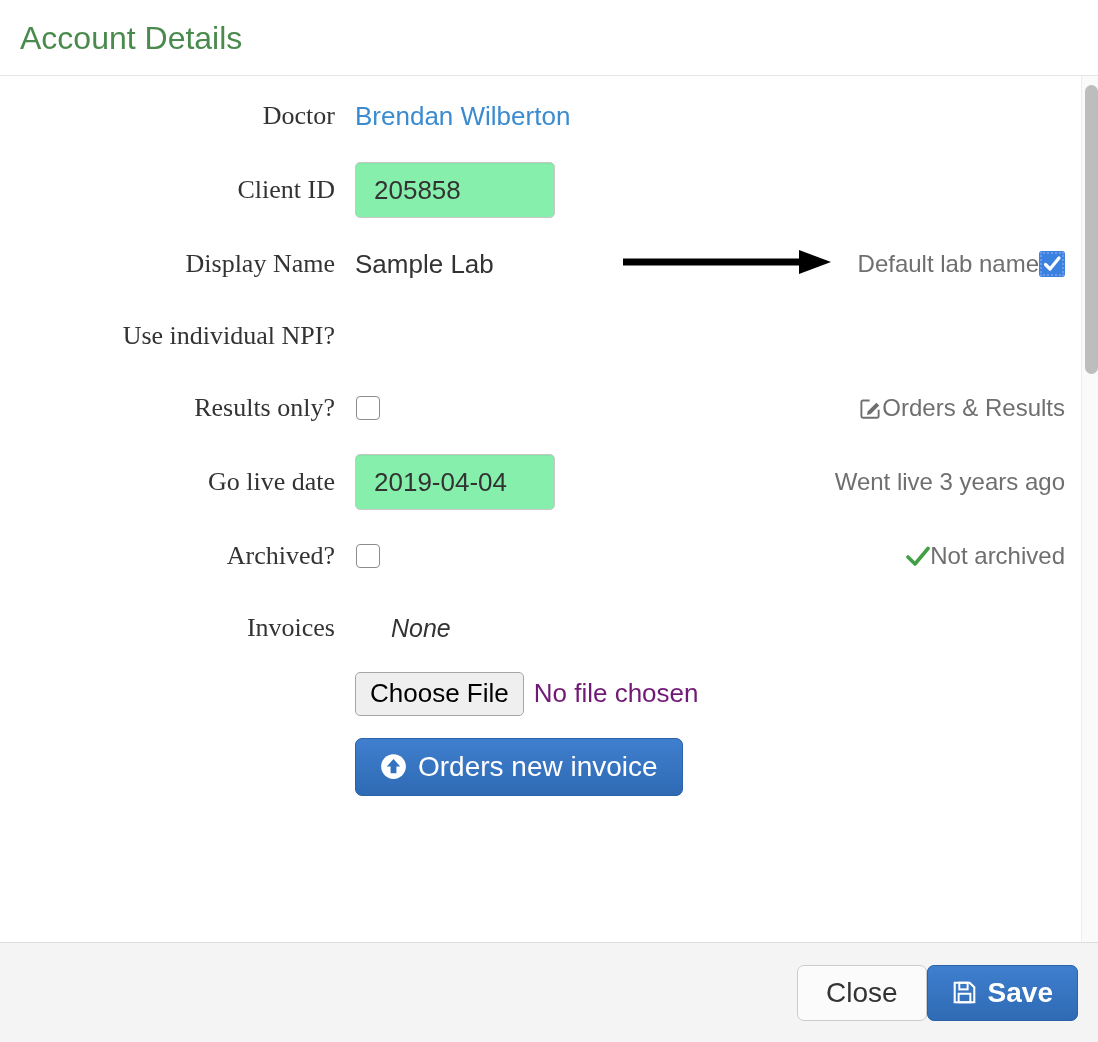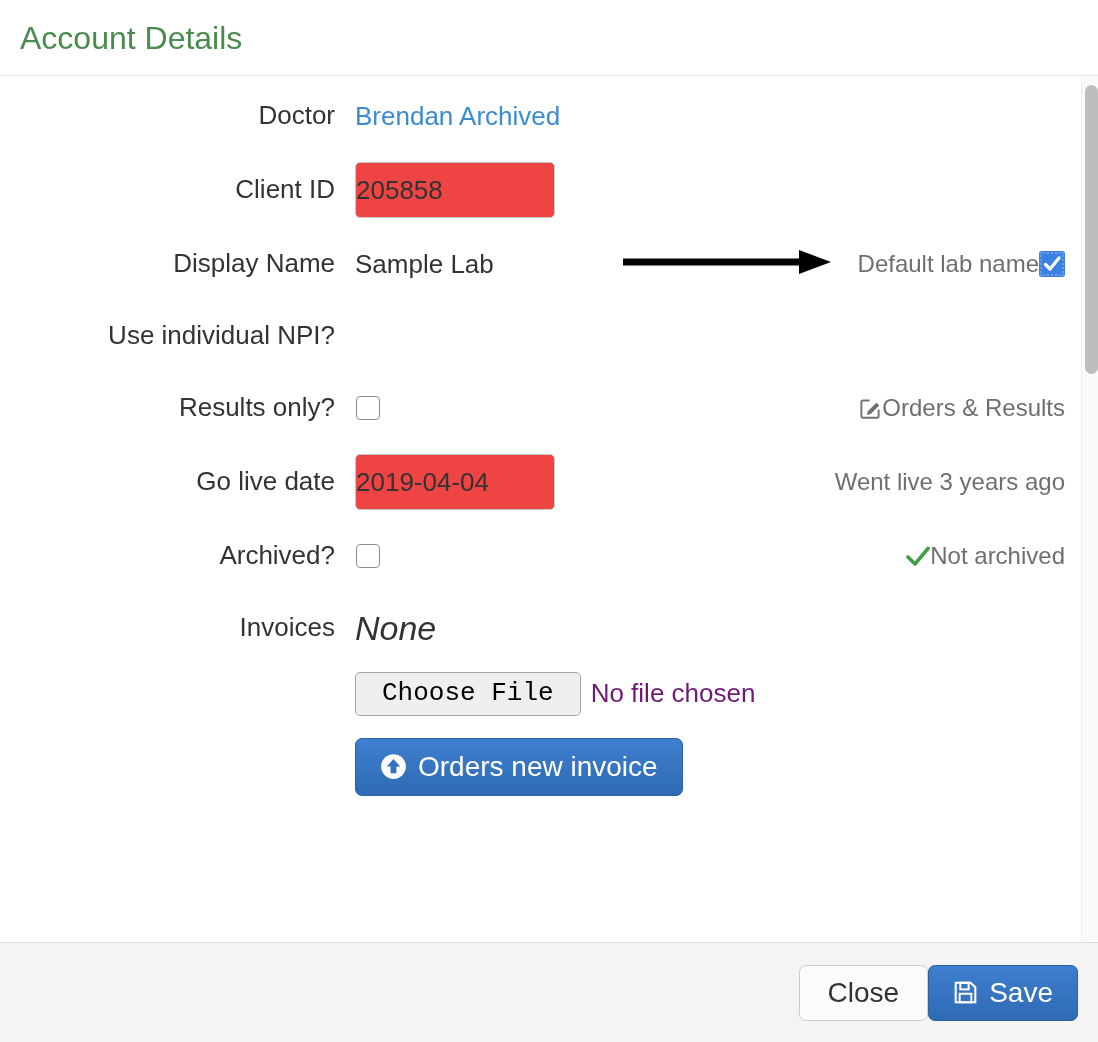--- a/index.html
+++ b/index.html
@@ -67,53 +67,55 @@
 
   .col-label {
     width: 355px;
     flex: 0 0 355px;
     text-align: right;
     padding-right: 20px;
     box-sizing: border-box;
     font-size: 26px;
     color: #333333;
     line-height: 1.2;
+    font-family: Liberation Serif, serif;
   }
   .col-field {
     flex: 1 1 auto;
     display: flex;
     align-items: center;
     position: relative;
     min-width: 0;
   }
 
   .plain-value {
     font-size: 26px;
     color: #333333;
   }
   .plain-value.link {
     color: #3b8bd0;
   }
   .plain-value.italic {
     font-style: italic;
-    font-size: 34px;
+    font-size: 25px;
+    margin-left: 36px;
   }
 
   
   .text-input {
     width: 200px;
     height: 56px;
     box-sizing: border-box;
     border: 1px solid #c8c8c8;
     border-radius: 5px;
-    background: #ef4444;
+    background: #86efac;
     font-family: "Liberation Sans", sans-serif;
     font-size: 26px;
     color: #333333;
-    padding: 0 0;
+    padding: 0 18px;
     outline: none;
     box-shadow: inset 0 1px 1px rgba(0,0,0,0.05);
   }
 
   
   .cbox {
     width: 24px;
     height: 24px;
     box-sizing: border-box;
     border: 1px solid #8c8c8c;
@@ -165,27 +167,27 @@
   }
 
   
   .file-row {
     display: flex;
     align-items: center;
     margin-bottom: 22px;
   }
   .file-row .col-field { padding-left: 0; }
   .choose-file-btn {
-    font-family: Liberation Mono, monospace;
+    font-family: Liberation Sans, sans-serif;
     font-size: 26px;
     color: #000000;
     background: #efefef;
     border: 1px solid #a6a6a6;
     border-radius: 5px;
-    padding: 6px 26px;
+    padding: 6px 14px;
     line-height: 1.15;
     cursor: pointer;
   }
   .file-status {
     font-size: 26px;
     color: #701a75;
     margin-left: 10px;
   }
 
   
@@ -256,39 +258,40 @@
     font-family: "Liberation Sans", sans-serif;
     font-size: 28px;
     color: #ffffff;
     background: #3272c0;
     background-image: linear-gradient(#3f7fce, #2f6ab4);
     border: 1px solid #2b62a8;
     border-radius: 7px;
     padding: 13px 24px;
     cursor: pointer;
     line-height: 1;
+    font-weight: bold;
   }
   .icon-inline { display: inline-flex; align-items: center; }
 </style>
 </head>
 <body>
 
 <div class="modal">
 
   <div class="modal-header">
     <div class="modal-title">Account Details</div>
   </div>
 
   <div class="modal-body">
     <div class="form-area">
 
       <div class="form-row">
         <div class="col-label">Doctor</div>
         <div class="col-field">
-          <a class="plain-value link" href="#" style="text-decoration:none">Brendan Archived</a>
+          <a class="plain-value link" href="#" style="text-decoration:none">Brendan Wilberton</a>
         </div>
       </div>
 
       <div class="form-row">
         <div class="col-label">Client ID</div>
         <div class="col-field">
           <input class="text-input" type="text" value="205858" style="">
         </div>
       </div>
 

